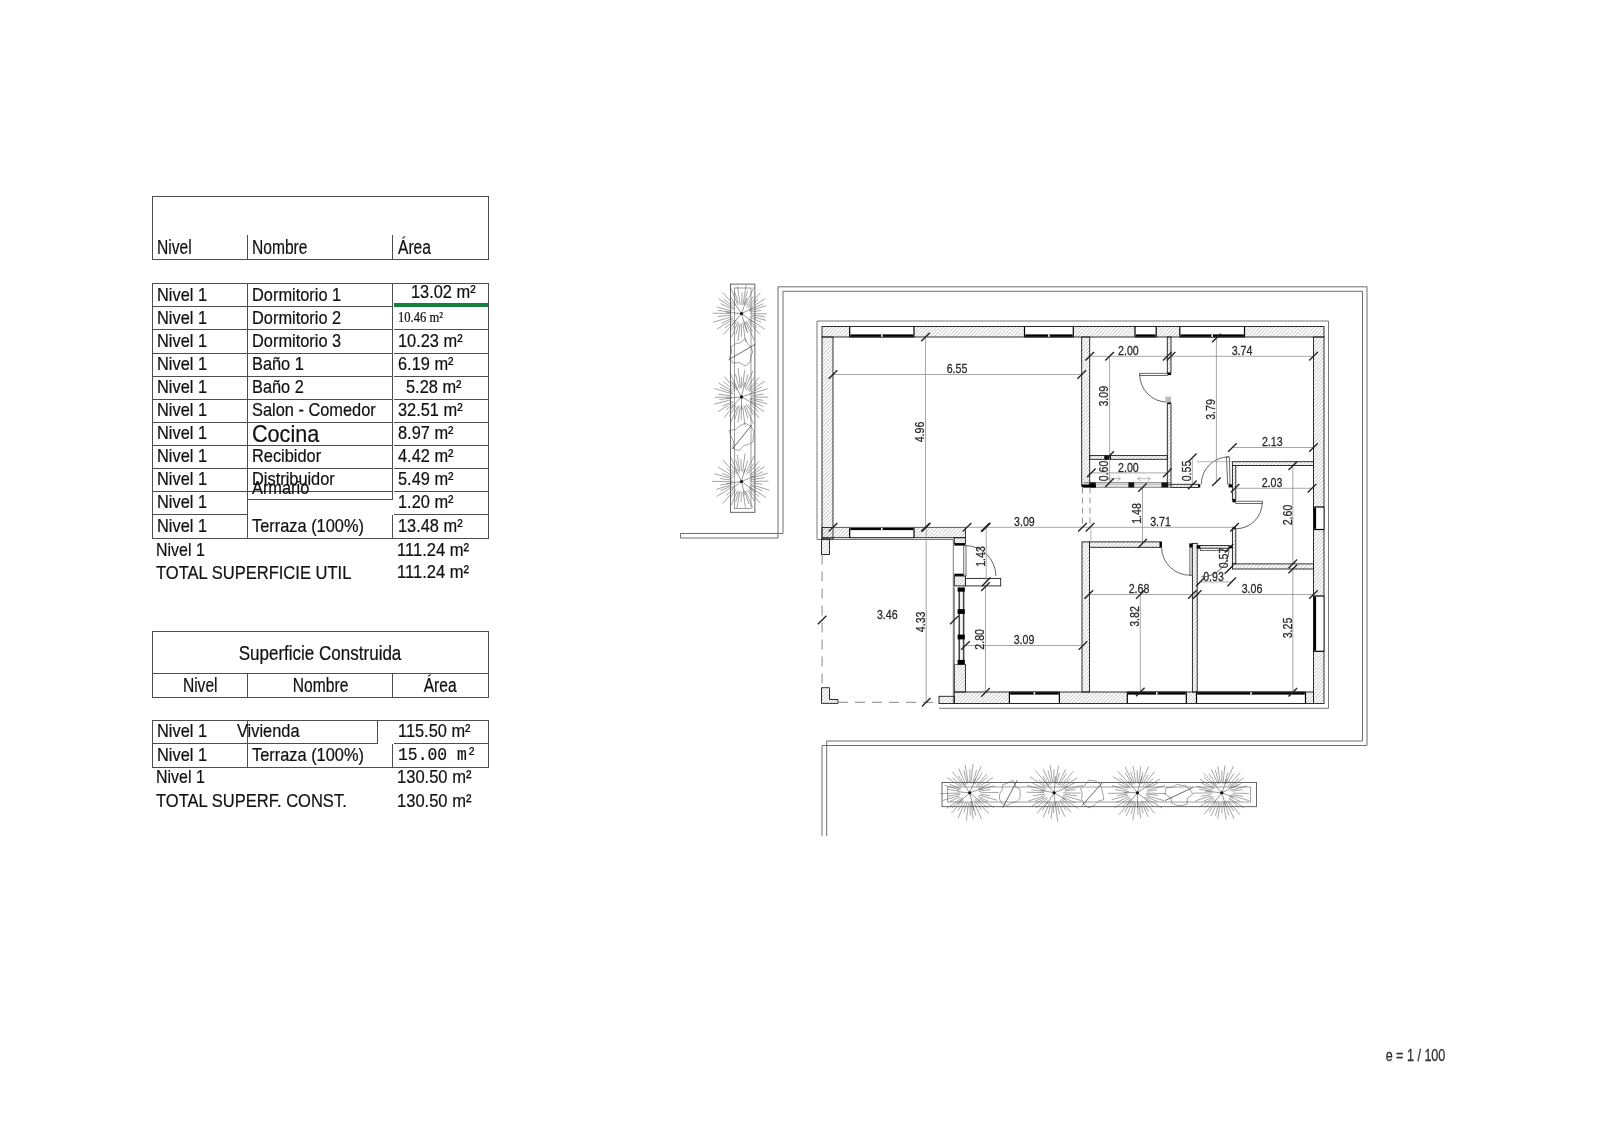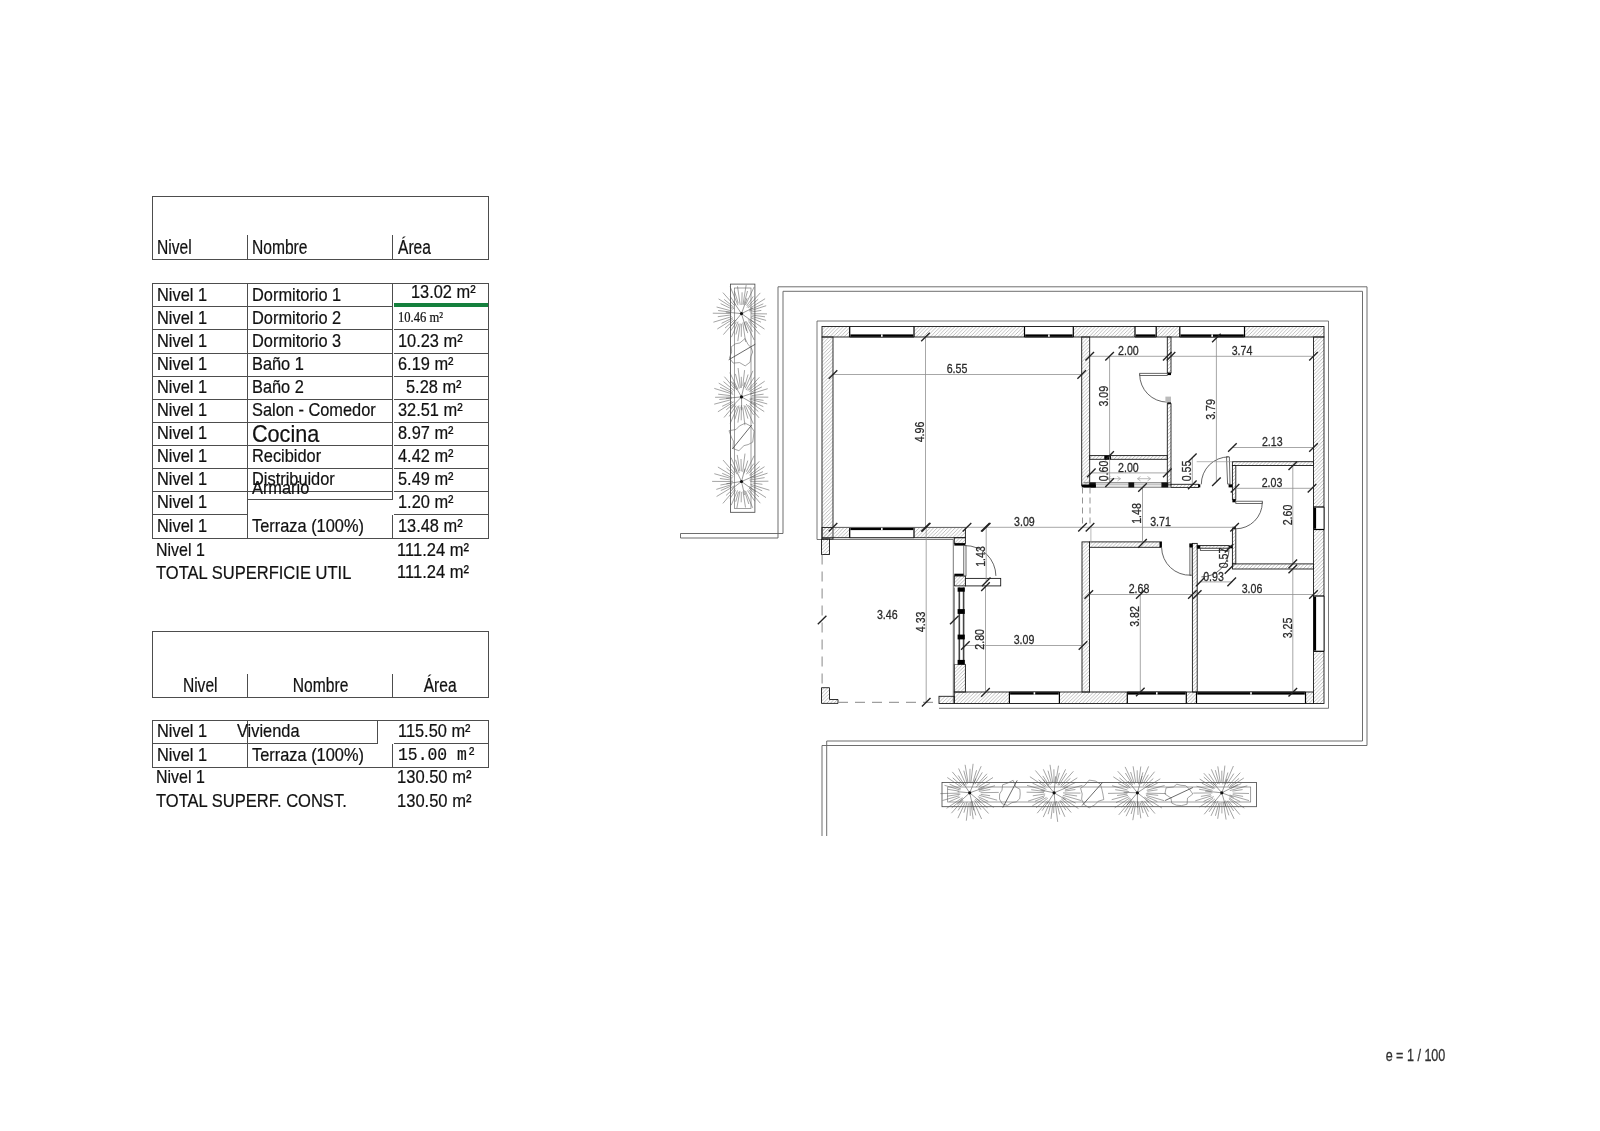--- a/index.html
+++ b/index.html
@@ -130,20 +130,23 @@
     <span style="display:inline-block;transform:scaleX(0.87);transform-origin:0 50%;white-space:nowrap;">111.24 m²</span>
   </div>
 <div style="position:absolute;left:151.5px;top:560.5px;width:241.0px;height:23.4px;box-sizing:border-box;display:flex;align-items:flex-end;justify-content:flex-start;padding-left:4px;font-size:19px;white-space:nowrap;">
     <span style="display:inline-block;transform:scaleX(0.87);transform-origin:0 50%;white-space:nowrap;">TOTAL SUPERFICIE UTIL</span>
   </div>
 <div style="position:absolute;left:392.5px;top:560.5px;width:96.0px;height:23.4px;box-sizing:border-box;display:flex;align-items:center;justify-content:flex-start;padding-left:4px;font-size:19px;white-space:nowrap;">
     <span style="display:inline-block;transform:scaleX(0.87);transform-origin:0 50%;white-space:nowrap;">111.24 m²</span>
   </div>
 
 <div style="position:absolute;left:151.5px;top:630.8px;width:337px;height:66.8px;border:1px solid #4d4d4d;box-sizing:border-box;">
+<div style="position:absolute;left:0px;top:0px;width:335px;height:42.5px;border-bottom:1px solid #4d4d4d;box-sizing:border-box;display:flex;align-items:center;justify-content:center;padding-left:0px;font-size:20.5px;white-space:nowrap;">
+      <span style="display:inline-block;transform:scaleX(0.83);transform-origin:50% 50%;white-space:nowrap;">Superficie Construida</span>
+    </div>
 <div style="position:absolute;left:0px;top:42.5px;width:95.8px;height:22.3px;border-right:1px solid #4d4d4d;box-sizing:border-box;display:flex;align-items:center;justify-content:center;padding-left:0px;font-size:20px;white-space:nowrap;">
       <span style="display:inline-block;transform:scaleX(0.78);transform-origin:50% 50%;white-space:nowrap;">Nivel</span>
     </div>
 <div style="position:absolute;left:95.8px;top:42.5px;width:145.2px;height:22.3px;border-right:1px solid #4d4d4d;box-sizing:border-box;display:flex;align-items:center;justify-content:center;padding-left:0px;font-size:20px;white-space:nowrap;">
       <span style="display:inline-block;transform:scaleX(0.78);transform-origin:50% 50%;white-space:nowrap;">Nombre</span>
     </div>
 <div style="position:absolute;left:241.0px;top:42.5px;width:94.0px;height:22.3px;box-sizing:border-box;display:flex;align-items:center;justify-content:center;padding-left:0px;font-size:20px;white-space:nowrap;">
       <span style="display:inline-block;transform:scaleX(0.78);transform-origin:50% 50%;white-space:nowrap;">Área</span>
     </div>
 </div>

